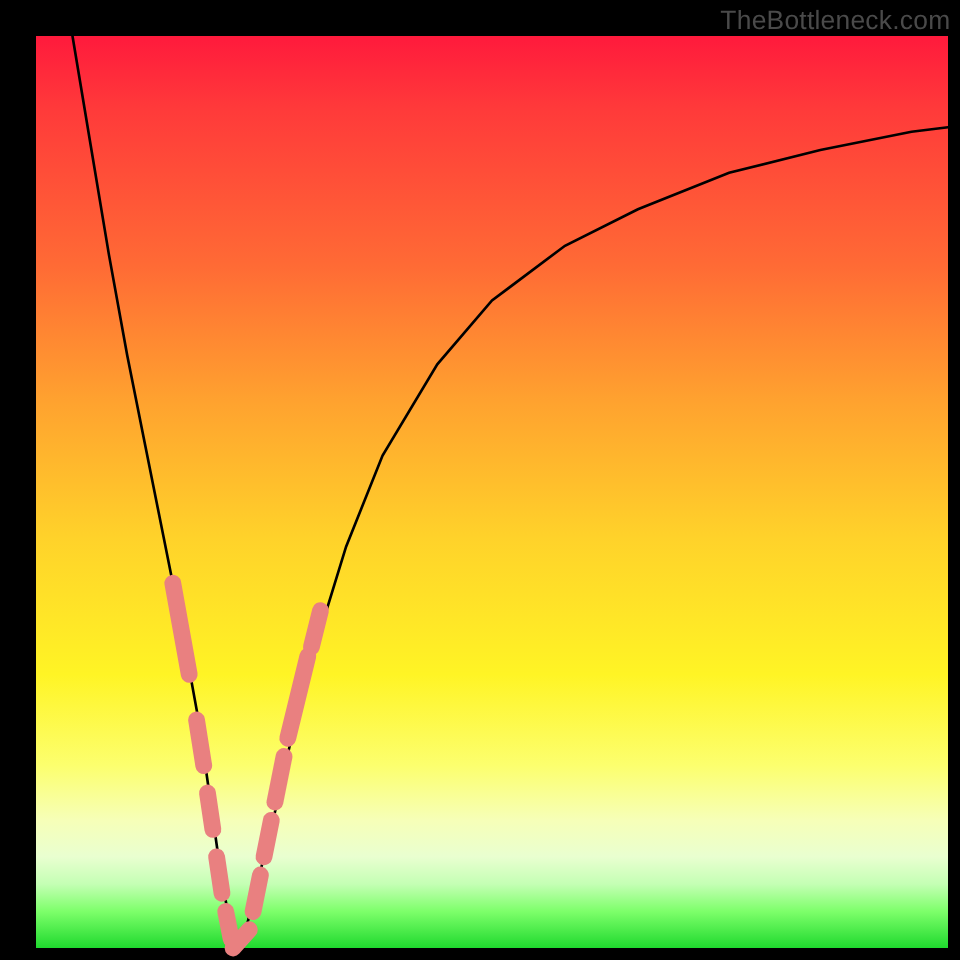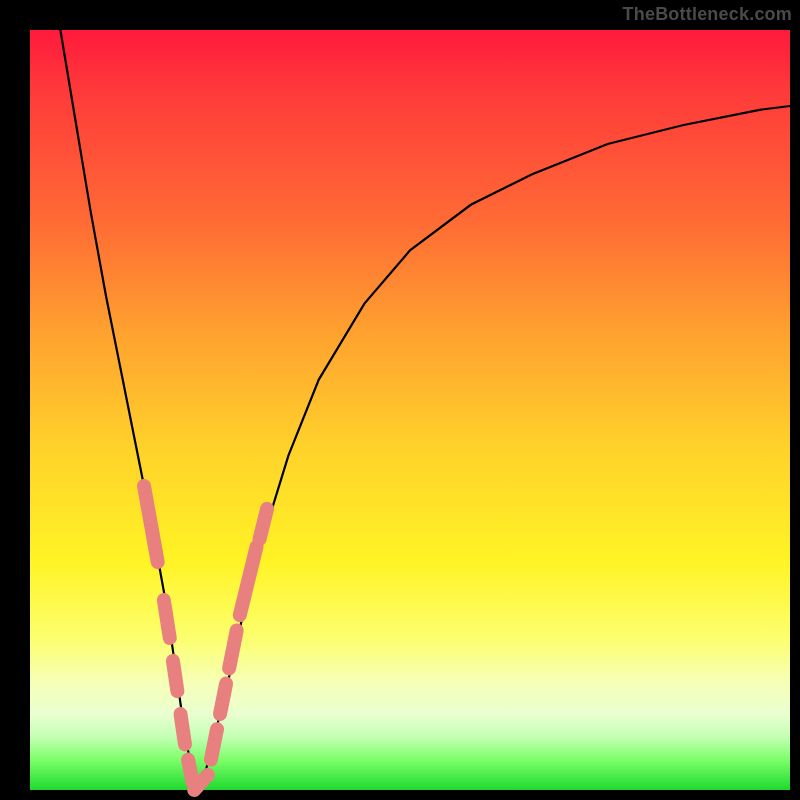--- a/index.html
+++ b/index.html
@@ -38,23 +38,23 @@
       #c4ffb4 93%,
       #7dff6a 96%,
       #1fd92e 100%
     );
   }
   .watermark {
     position: absolute;
     top: 4px;
     right: 8px;
     color: #4a4a4a;
-    font-size: 18px;
+    font-size: 22px;
     letter-spacing: 0.2px;
-    font-weight: 700;
+    font-weight: 400;
     user-select: none;
   }
   svg.curves {
     position: absolute;
     left: 0; top: 0;
     width: 760px; height: 760px;
     overflow: visible;
   }
 </style>
 </head>

